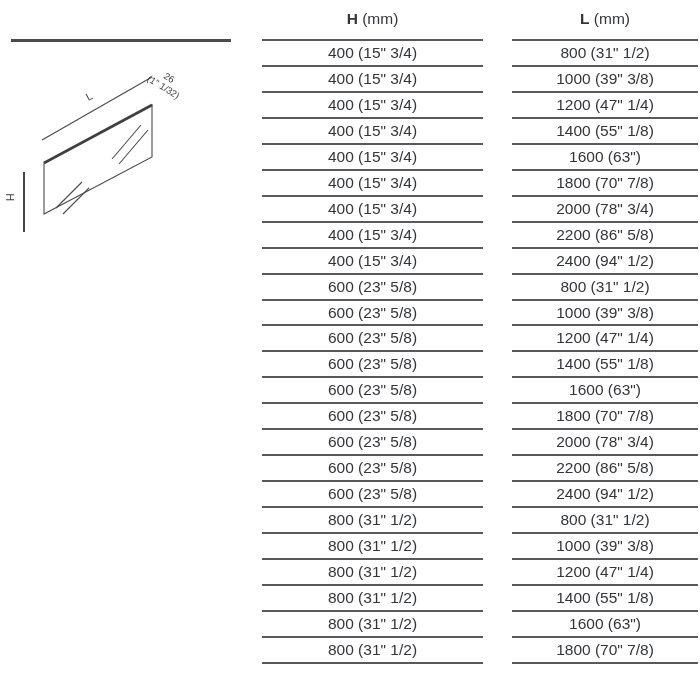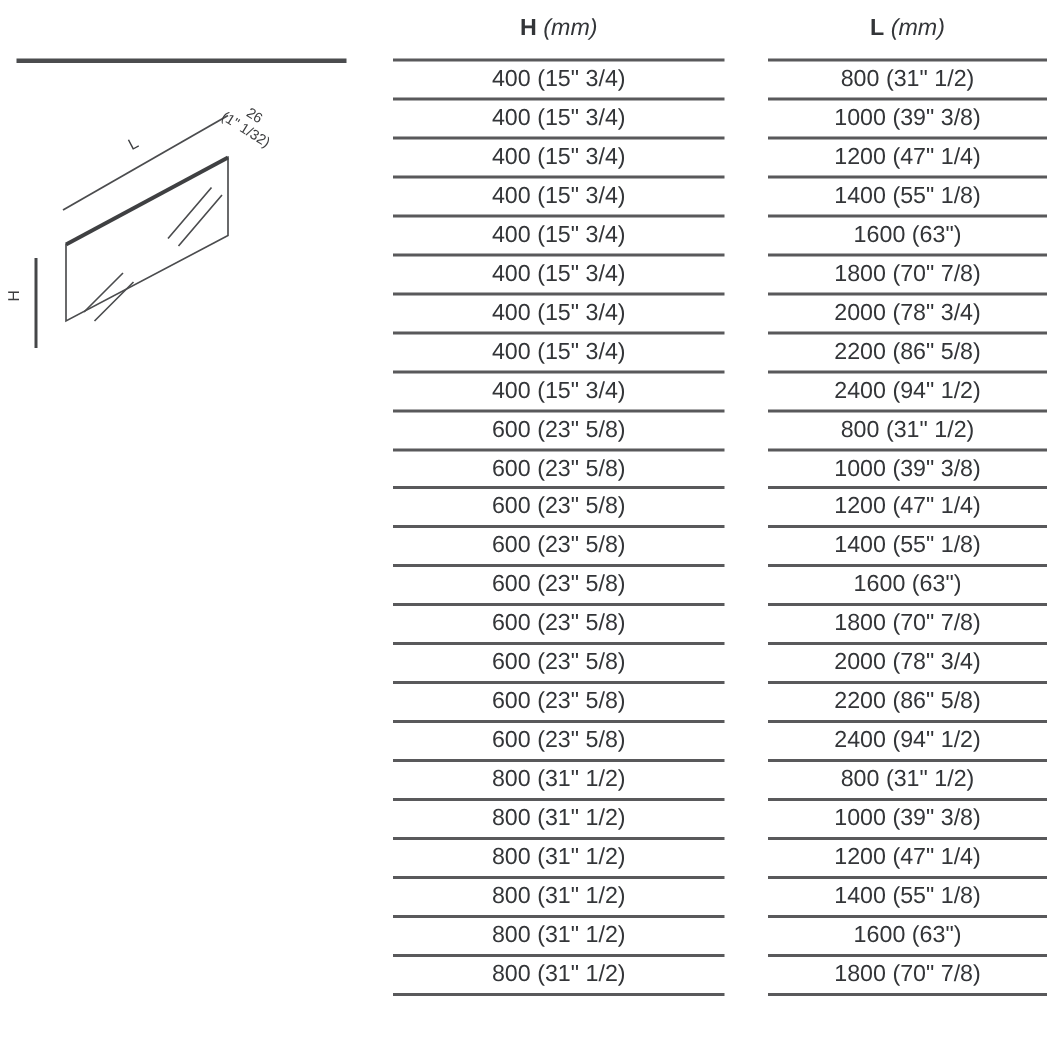--- a/index.html
+++ b/index.html
@@ -27,21 +27,21 @@
 
   
   .col{position:absolute;top:8px;}
   .col-h{left:262px;width:221px;}
   .col-l{left:512px;width:186px;}
   .col-head{
     height:31px;display:flex;align-items:flex-start;justify-content:center;
     font-size:15.5px;padding-top:2px;
   }
   .col-head b{font-weight:bold;}
-  .col-head span{margin-left:.28em;font-style:italic;}
+  .col-head span{margin-left:.28em;}
   .rows{border-top:2px solid var(--table-line);}
   .row{
     height:25.96px;border-bottom:2px solid var(--table-line);
     display:flex;align-items:center;justify-content:center;
     font-size:15.5px;color:var(--text);
   }
 </style>
 </head>
 <body>
 

